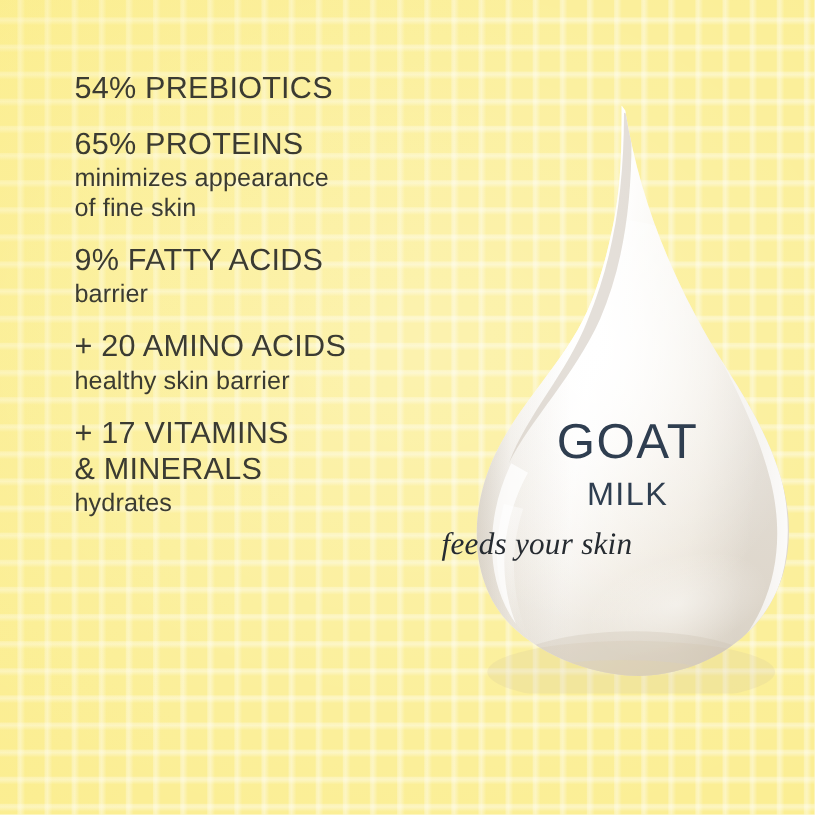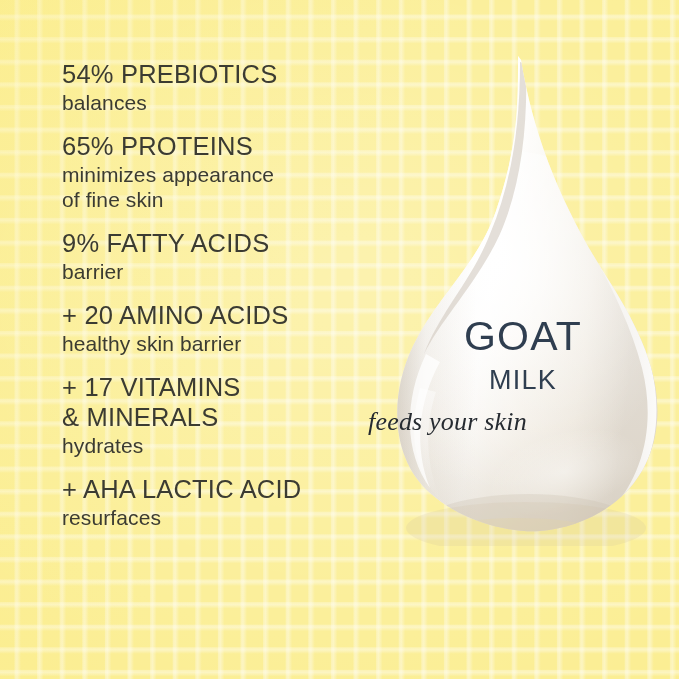--- a/index.html
+++ b/index.html
@@ -80,21 +80,21 @@
     letter-spacing: 0.1px;
     font-weight: 400;
     white-space: pre-line;
     margin: 1px 0 0 0;
   }
 
   
   #droplet-figure {
     position: absolute;
     left: 368px;
-    top: 36px;
+    top: 68px;
     width: 310px;
     height: 510px;
   }
   #droplet-svg {
     position: absolute;
     left: 0;
     top: 0;
     width: 310px;
     height: 510px;
     display: block;
@@ -135,21 +135,20 @@
 <body>
 
 <div id="poster">
 
   <div id="paper-sheen"></div>
 
   <div id="ingredient-list">
 
     <div class="ingredient">
       <p class="ingredient-title">54% PREBIOTICS</p>
-      <p class="ingredient-benefit">balances</p>
     </div>
 
     <div class="ingredient">
       <p class="ingredient-title">65% PROTEINS</p>
       <p class="ingredient-benefit">minimizes appearance
 of fine skin</p>
     </div>
 
     <div class="ingredient">
       <p class="ingredient-title">9% FATTY ACIDS</p>
@@ -160,24 +159,20 @@
       <p class="ingredient-title">+ 20 AMINO ACIDS</p>
       <p class="ingredient-benefit">healthy skin barrier</p>
     </div>
 
     <div class="ingredient">
       <p class="ingredient-title">+ 17 VITAMINS
 &amp; MINERALS</p>
       <p class="ingredient-benefit">hydrates</p>
     </div>
 
-    <div class="ingredient">
-      <p class="ingredient-title">+ AHA LACTIC ACID</p>
-      <p class="ingredient-benefit">resurfaces</p>
-    </div>
 
   </div>
 
   <div id="droplet-figure">
 
     <svg id="droplet-svg" viewBox="0 0 310 510">
       <defs>
 
         <linearGradient id="dropBody" x1="0" y1="0" x2="1" y2="0.25">
           <stop offset="0.00" stop-color="#d9d3cb"></stop>

